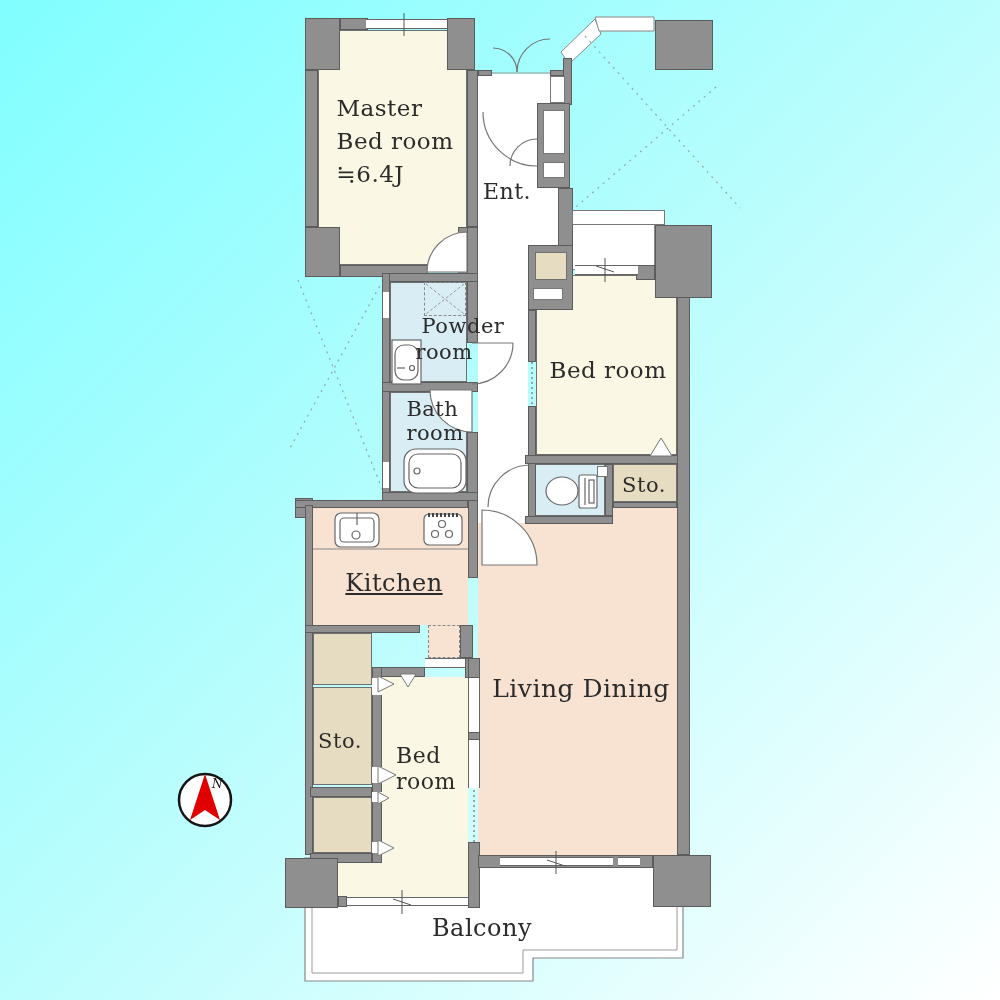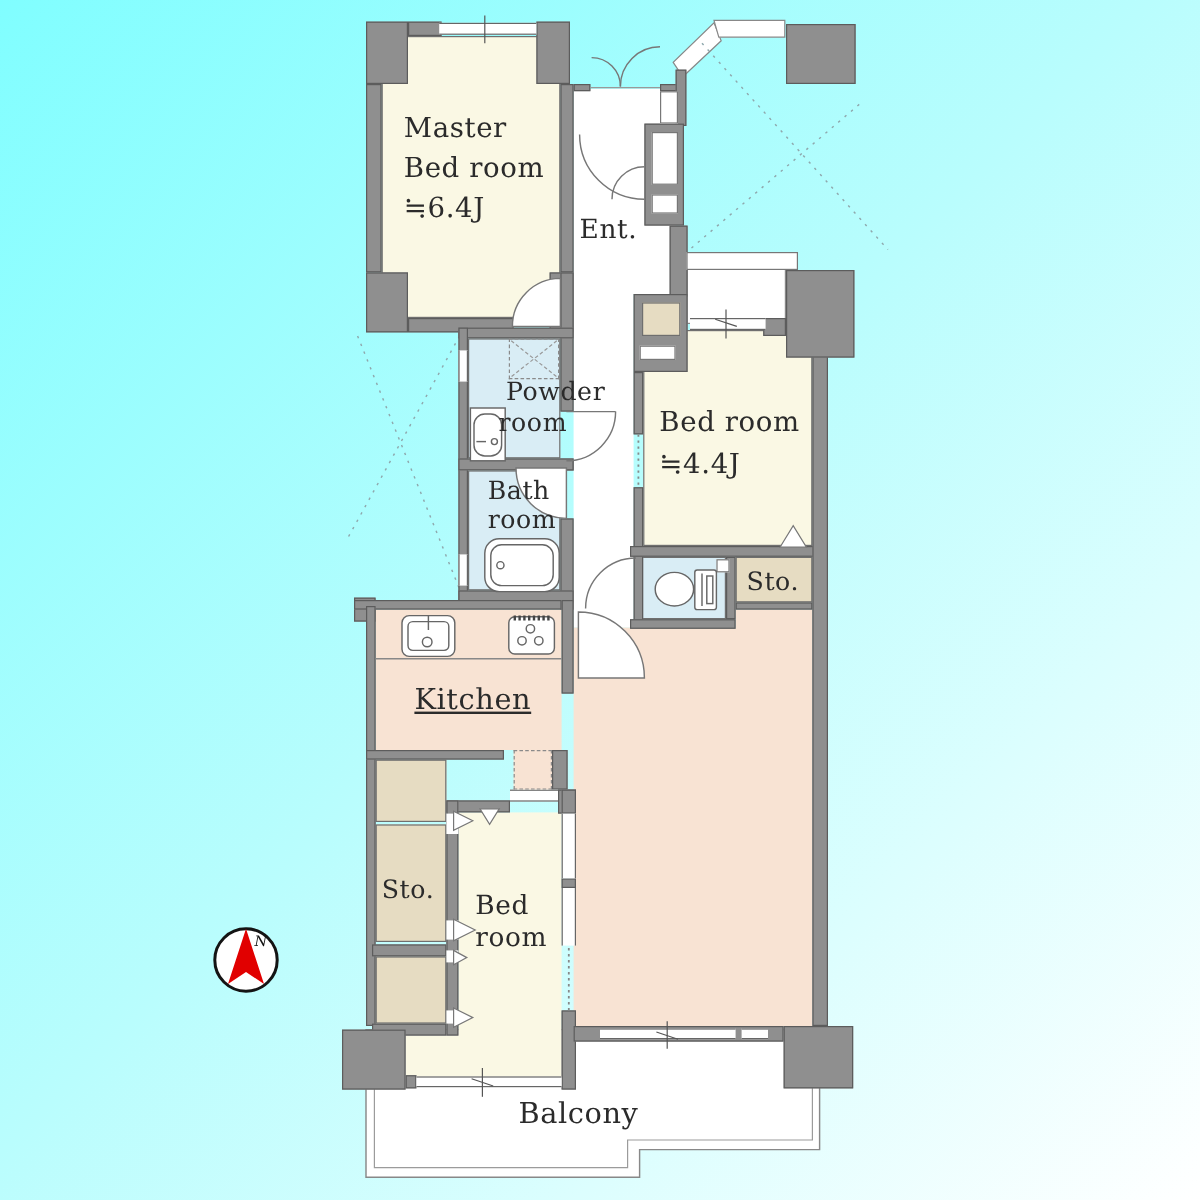--- a/index.html
+++ b/index.html
@@ -234,24 +234,24 @@
   </div>
   <div class="lbl fs22" style="left:507px;top:192px;">Ent.</div>
   <div class="lbl fs21" style="left:430px;top:326px;margin-left:33px;">Powder</div>
   <div class="lbl fs21" style="left:444px;top:352px;">room</div>
   <div class="lbl fs21" style="left:435px;top:421px;">
     <div>Bath</div>
     <div>room</div>
   </div>
   <div class="lbl fs23b" style="left:608px;top:370px;">
     <div>Bed room</div>
-    <div>≒4.4J</div>
   </div>
   <div class="lbl fs21" style="left:644px;top:485px;">Sto.</div>
   <div class="lbl fs24" style="left:394px;top:583px;text-decoration:underline;">Kitchen</div>
+  <div class="lbl fs25" style="left:581px;top:688px;">Living Dining</div>
   <div class="lbl fs22" style="left:426px;top:769px;">
     <div>Bed</div>
     <div>room</div>
   </div>
   <div class="lbl fs21" style="left:340px;top:741px;">Sto.</div>
   <div class="lbl fs24" style="left:482px;top:928px;">Balcony</div>
 
 </div>
 
 </body></html>

